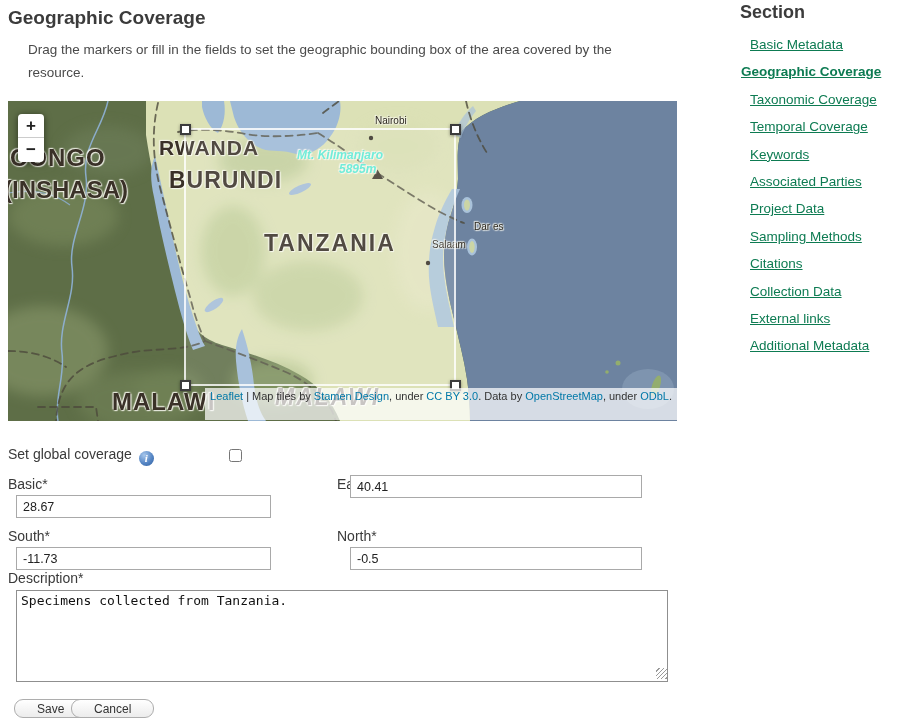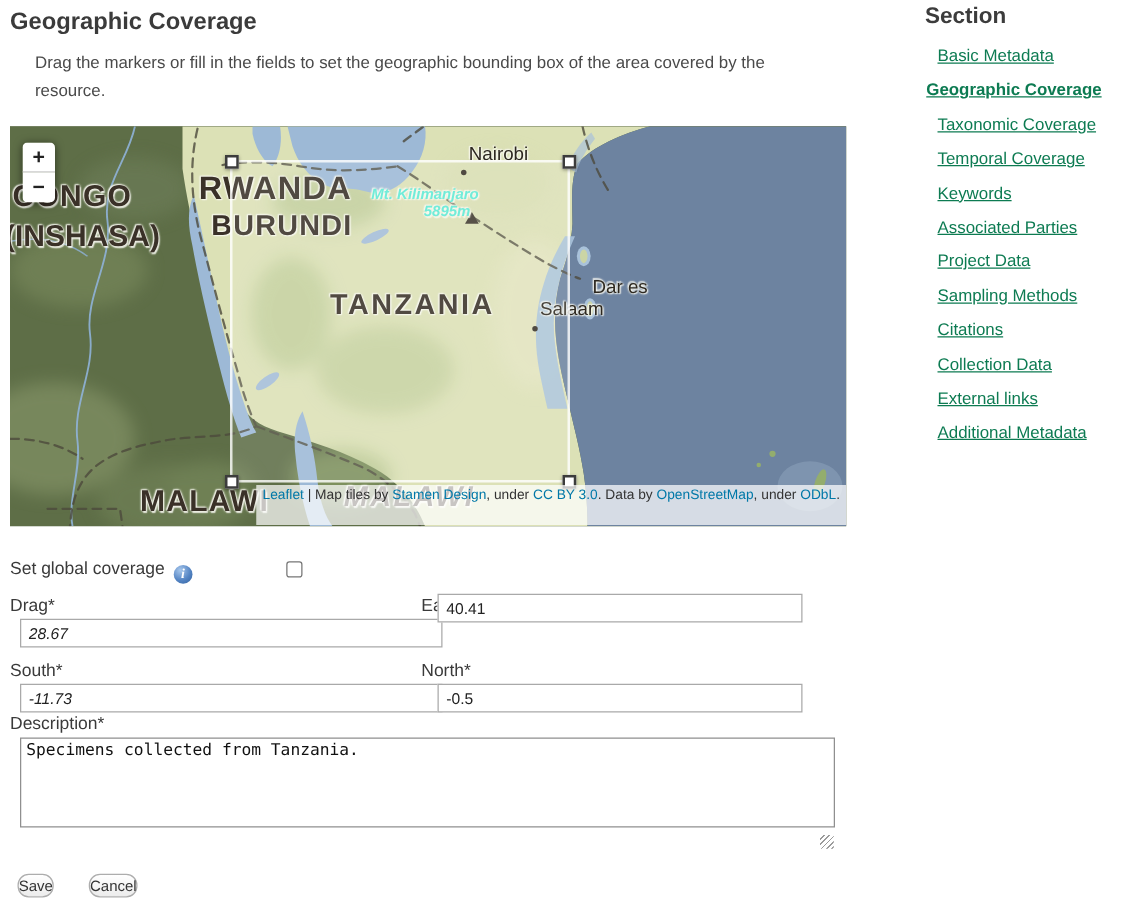--- a/index.html
+++ b/index.html
@@ -18,21 +18,21 @@
   .sidebar li { font-size:13.5px; line-height:15px; margin-bottom:12.4px; color:#0d7b52;
                 text-decoration:underline; cursor:pointer; white-space:nowrap; }
   .sidebar li.active { font-weight:bold; margin-left:-9px; }
 
   
   .map { position:absolute; left:8px; top:101px; width:669px; height:320px; overflow:hidden; background:#5e6e47; cursor:grab; }
   .map svg { position:absolute; left:0; top:0; }
   .mlabel { position:absolute; font-weight:bold; color:#3a3128; white-space:nowrap; line-height:1.05;
             text-shadow:0 0 2px rgba(245,245,235,.95), 0 0 2px rgba(245,245,235,.95),
                         1px 1px 1px rgba(255,255,250,.8), -1px -1px 1px rgba(255,255,250,.8); }
-  .mcity { font-weight:normal; color:#2d2820; font-size:15px; }
+  .mcity { font-weight:normal; color:#2d2820; font-size:10px; }
   .mpeak { font-style:italic; font-size:12px; color:#5eead4; }
 
   .bbox { position:absolute; left:176px; top:27px; width:272px; height:258px;
           border:2px solid rgba(255,255,255,.8); background:rgba(255,255,255,.12); }
   .bbm  { position:absolute; width:11px; height:11px; background:#fff; border:2px solid #3c3c3c;
           box-shadow:0 1px 3px rgba(0,0,0,.4); cursor:move; }
 
   .zoomctl { position:absolute; left:10px; top:13px; width:26px; border-radius:4px;
              box-shadow:0 1px 7px rgba(0,0,0,.55); overflow:hidden; }
   .zoomctl a { display:block; width:26px; height:24px; background:#fff; color:#222;
@@ -45,28 +45,28 @@
 
   
   .flabel { position:absolute; font-size:14px; color:#3a3a3a; }
   .info { display:inline-block; width:15px; height:15px; border-radius:50%; margin-left:7px;
           background:radial-gradient(circle at 35% 28%, #a7c7ec, #5585c4 55%, #2f5f9e);
           color:#fff; font-family:"Liberation Serif", serif; font-style:italic; font-weight:bold;
           font-size:11px; text-align:center; line-height:15px; vertical-align:-3px; cursor:pointer; }
   .chk { position:absolute; left:229px; top:449px; width:13px; height:13px; cursor:pointer; }
   .tinput { position:absolute; height:23px; border:1px solid #a9a9a9; background:#fff;
             font-family:"Liberation Sans", sans-serif; font-size:12.5px; color:#222; padding:0 6px; }
-  .w1 { left:16px;  width:338px;font-style:italic; }
+  .w1 { left:16px;  width:255px; }
   .w2 { left:350px; width:292px; }
-  textarea.desc { position:absolute; left:16px; top:590px; width:652px; height:72px;
+  textarea.desc { position:absolute; left:16px; top:590px; width:652px; height:92px;
                   border:1px solid #8f8f8f; font-family:"DejaVu Sans Mono", monospace;
                   font-size:13px; color:#111; padding:2px 4px; resize:none; overflow:hidden; }
   .resize-grip { position:absolute; left:656px; top:668px; width:11px; height:11px; cursor:nwse-resize;
                  background:repeating-linear-gradient(135deg, transparent 0 2px, #9a9a9a 2px 3px); }
-  .btn { position:absolute; top:699px; height:19px; padding:0 0; font-size:12px; color:#333;
+  .btn { position:absolute; top:699px; height:19px; padding:0 22px; font-size:12px; color:#333;
          background:linear-gradient(#ffffff,#ececec); border:1px solid #adadad; border-radius:9px;
          cursor:pointer; font-family:"Liberation Sans", sans-serif; }
   .btn-save { left:14px; }
   .btn-cancel { left:71px; }
 </style>
 </head>
 <body>
 
 <div id="page">
 
@@ -134,21 +134,21 @@
         <path d="M 197,240 C 224,250 252,260 280,272 C 298,280 314,294 324,310 L 328,320"></path>
       </g>
 
       <path d="M 364,78 L 375,78 L 369.5,68.5 Z" fill="#403a2f"></path>
       <circle cx="363" cy="37" r="2.2" fill="#383228"></circle>
       <circle cx="420" cy="162" r="2.2" fill="#383228"></circle>
     </svg>
 
     <div class="mlabel" style="left:2px;   top:44px;  font-size:24px; letter-spacing:1px;">CONGO</div>
     <div class="mlabel" style="left:-4px;  top:76px;  font-size:24px;">(INSHASA)</div>
-    <div class="mlabel" style="left:151px; top:36px;  font-size:26px; letter-spacing:1px;">RWANDA</div>
+    <div class="mlabel" style="left:151px; top:36px;  font-size:21px; letter-spacing:1px;">RWANDA</div>
     <div class="mlabel" style="left:161px; top:67px;  font-size:23px; letter-spacing:1px;">BURUNDI</div>
     <div class="mlabel" style="left:256px; top:130px; font-size:23px; letter-spacing:2px;">TANZANIA</div>
     <div class="mlabel" style="left:104px; top:288px; font-size:24px; letter-spacing:1px;">MALAWI</div>
     <div class="mlabel" style="left:267px; top:284px; font-size:23px; letter-spacing:2px;font-style:italic;">MALAWI</div>
     <div class="mlabel mcity" style="left:367px; top:15px;">Nairobi</div>
     <div class="mlabel mpeak" style="left:289px; top:48px;">Mt. Kilimanjaro</div>
     <div class="mlabel mpeak" style="left:331px; top:62px;">5895m</div>
     <div class="mlabel mcity" style="left:424px; top:121px;padding-left:42px;">Dar es</div>
     <div class="mlabel mcity" style="left:424px; top:139px;">Salaam</div>
 
@@ -162,21 +162,21 @@
       <a>+</a>
       <a>−</a>
     </div>
 
     <div class="attr"><a>Leaflet</a><span> | </span><span>Map tiles by </span><a>Stamen Design</a><span>, under </span><a>CC BY 3.0</a><span>. Data by </span><a>OpenStreetMap</a><span>, under </span><a>ODbL</a><span>.</span></div>
   </div>
 
   <div class="flabel" style="left:8px; top:446px;"><span>Set global coverage</span><span class="info">i</span></div>
   <input type="checkbox" class="chk" style="">
 
-  <div class="flabel" style="left:8px;   top:476px;">Drag*</div>
+  <div class="flabel" style="left:8px;   top:476px;">Basic*</div>
   <div class="flabel" style="left:337px; top:476px;">East*</div>
   <input class="tinput w1" style="top: 495px;" type="text" value="28.67">
   <input class="tinput w2" style="top: 475px;" type="text" value="40.41">
 
   <div class="flabel" style="left:8px;   top:528px;">South*</div>
   <div class="flabel" style="left:337px; top:528px;">North*</div>
   <input class="tinput w1" style="top: 547px;" type="text" value="-11.73">
   <input class="tinput w2" style="top: 547px;" type="text" value="-0.5">
 
   <div class="flabel" style="left:8px; top:570px;">Description*</div>

